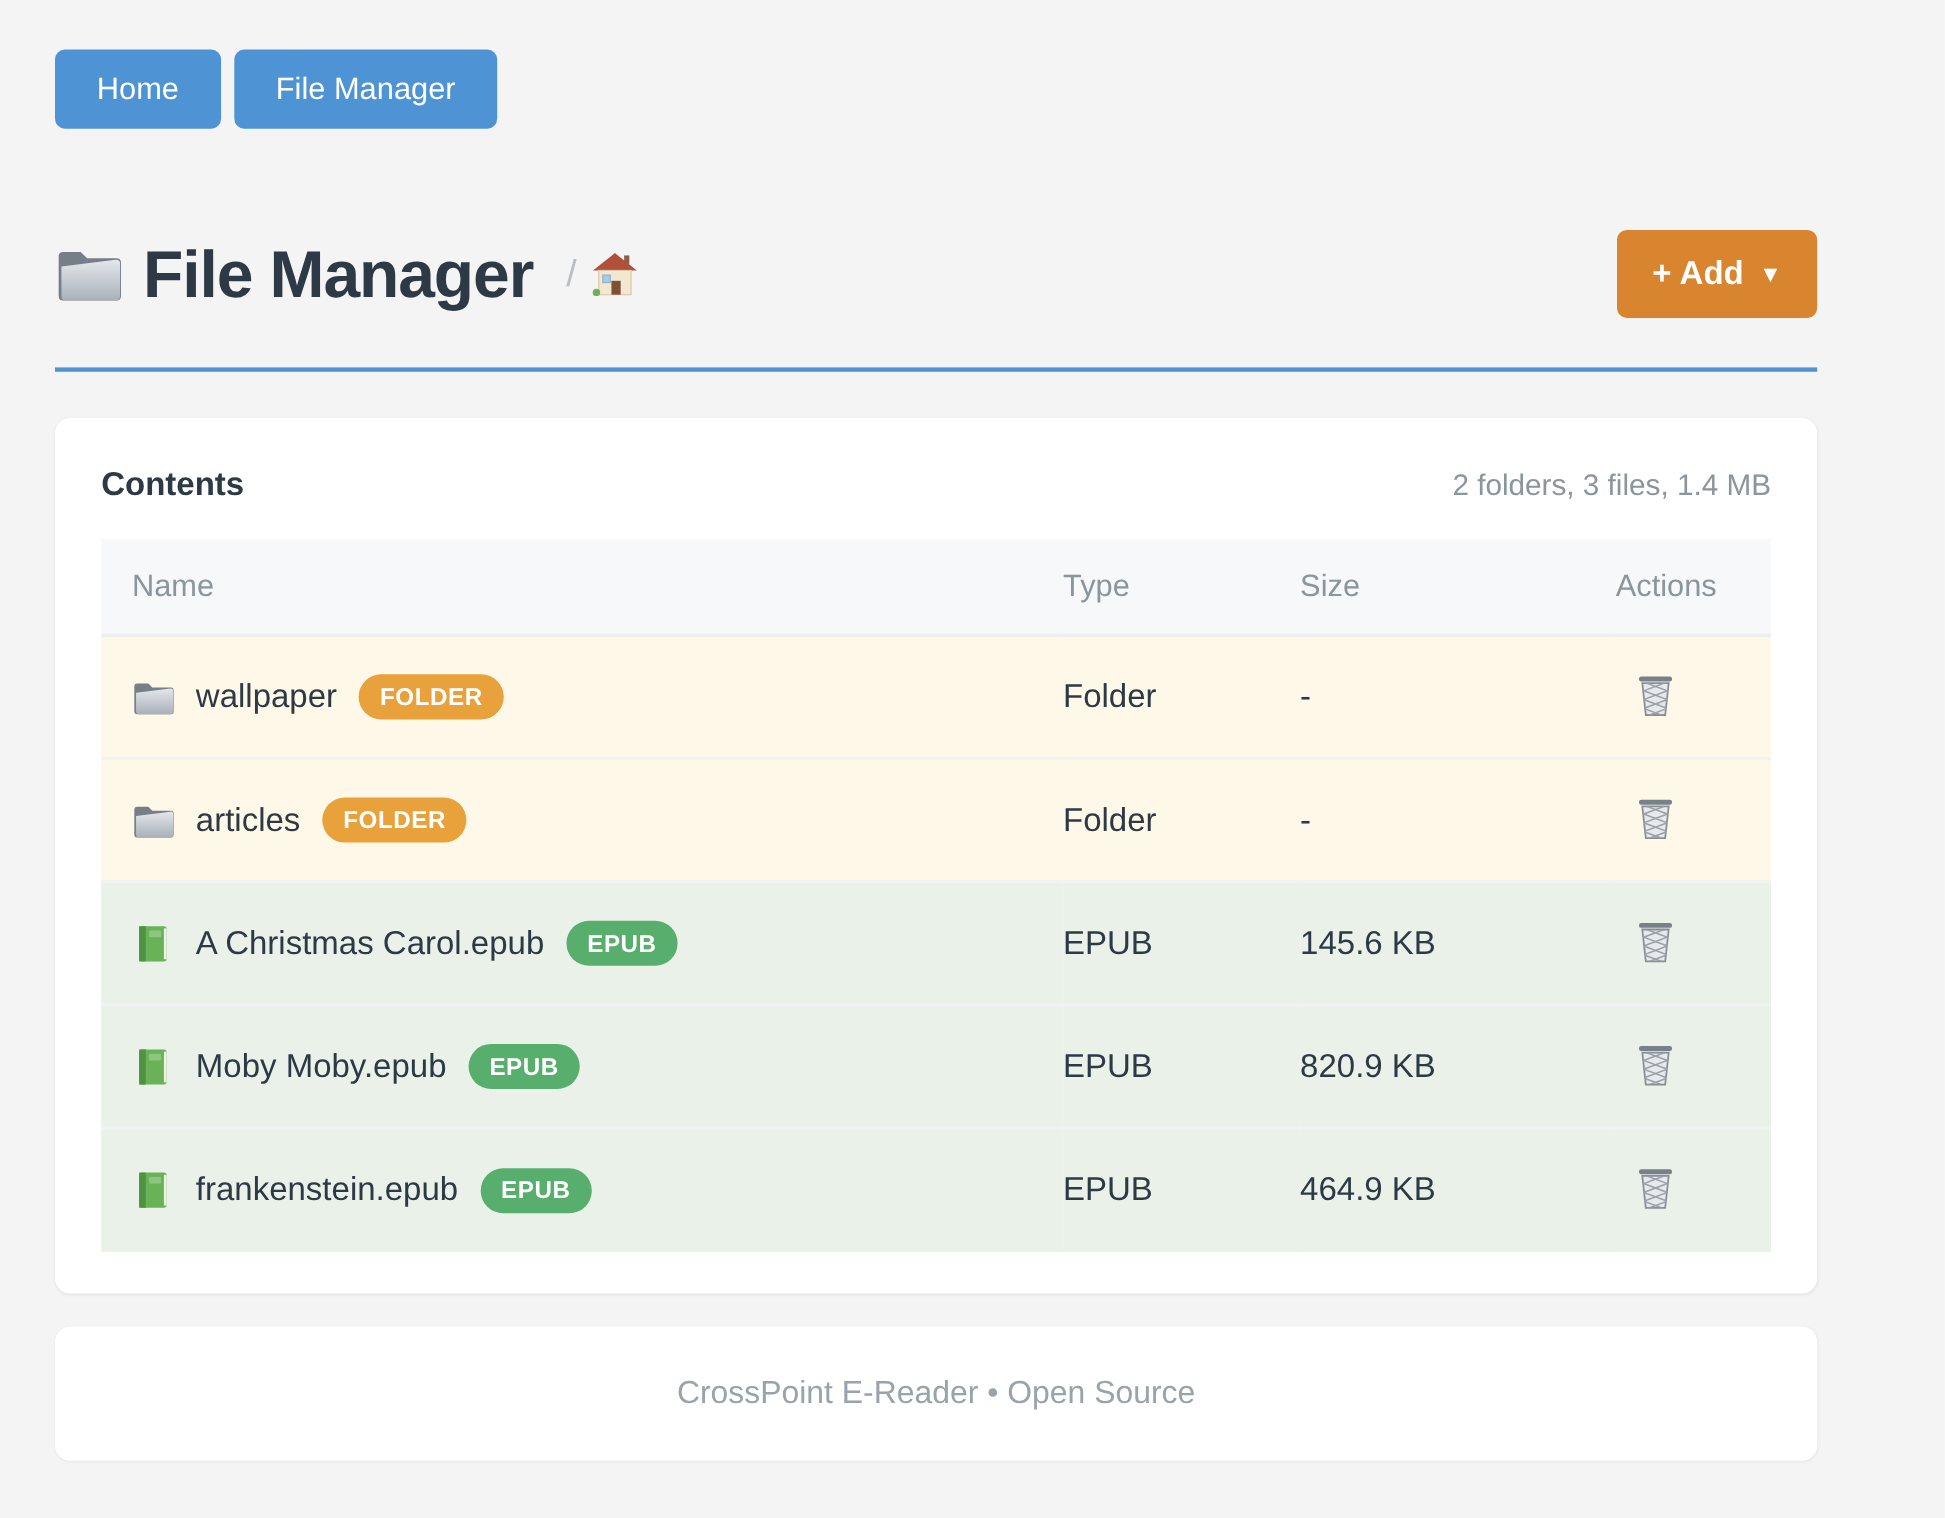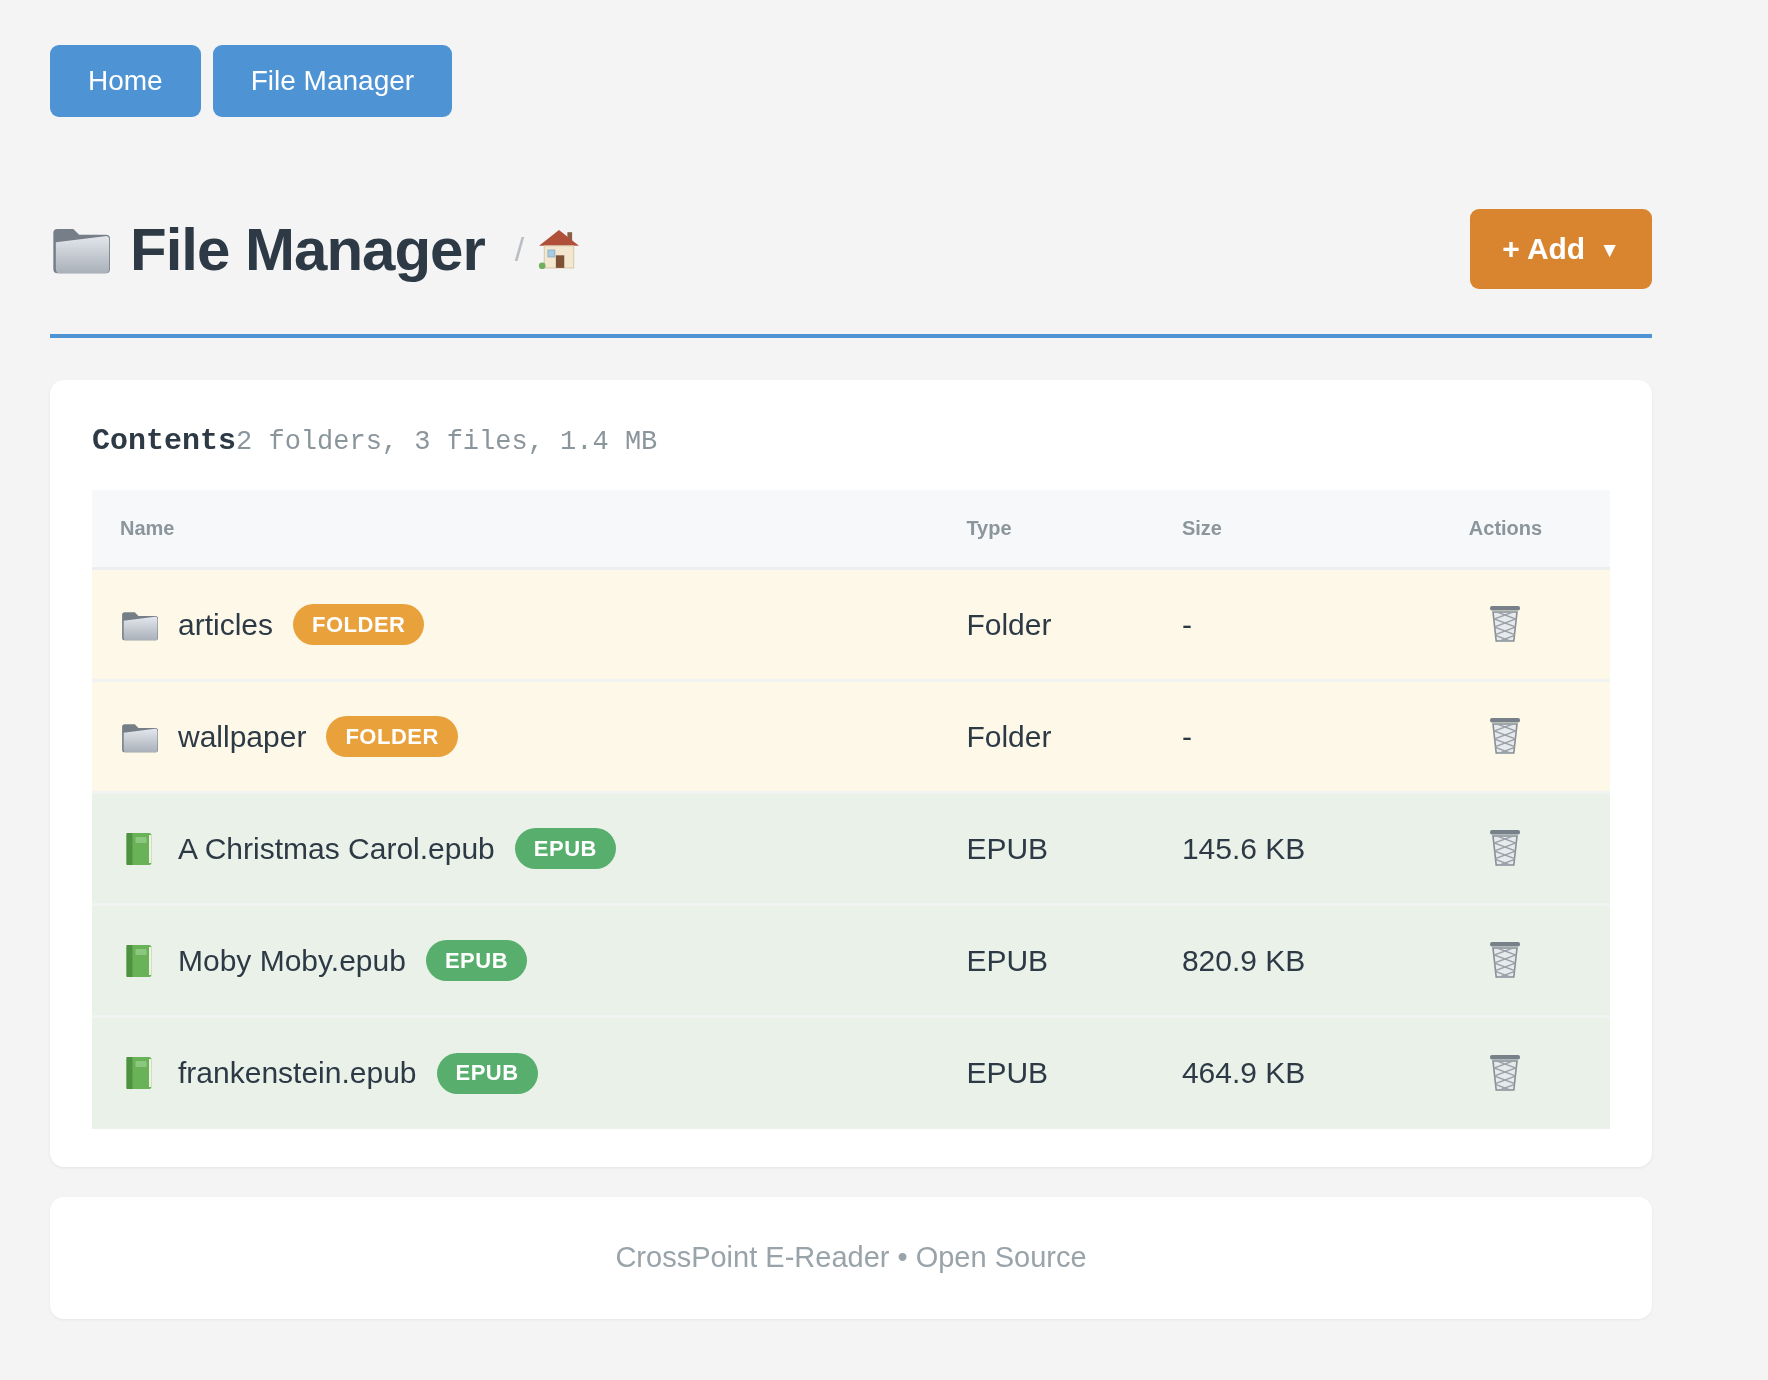--- a/index.html
+++ b/index.html
@@ -46,28 +46,28 @@
   }
   .add-caret{font-size:21px;transform:translateY(1px);font-weight:normal;}
   .title-rule{height:4px;background:var(--accent_blue);margin-top:45px;border:none;}
 
   
   .card{
     background:#fff;border-radius:14px;margin-top:42px;
     padding:44px 42px 38px 42px;
     box-shadow:0 1px 3px rgba(0,0,0,.07);
   }
-  .card-header{display:flex;justify-content:flex-start;align-items:baseline;font-family:Liberation Mono, monospace;}
+  .card-header{display:flex;justify-content:space-between;align-items:baseline;}
   .card-title{font-size:30px;font-weight:bold;color:var(--text_dark);}
   .card-summary{font-size:27px;color:var(--text_gray);}
 
   table{width:100%;border-collapse:collapse;margin-top:32px;}
   thead th{
     background:var(--table_header_bg);color:var(--text_gray);
-    font-size:20px;font-weight:bold;text-align:left;
+    font-size:28px;font-weight:normal;text-align:left;
     padding:27px 0;border-bottom:3px solid #eceef0;
   }
   th.col-name{width:57.6%;padding-left:28px;}
   th.col-type{width:14.2%;}
   th.col-size{width:18.9%;}
   th.col-actions{width:9.3%;}
   tbody td{font-size:30px;color:var(--text_dark);height:112px;padding:0;}
   tbody tr.kind-folder{background:var(--row_folder_bg);}
   tbody tr.kind-epub{background:var(--row_epub_bg);}
   tbody tr + tr{border-top:3px solid #f1f2f2;}
@@ -177,57 +177,57 @@
         </tr>
       </thead>
       <tbody>
   <tr class="kind-folder">
     <td>
       <div class="name-cell">
         <svg class="row-icon icon-folder" viewBox="0 0 36 31">
                   <use href="#def-folder"></use>
                 </svg>
 
+        <span class="row-name">wallpaper</span>
+        <span class="badge">FOLDER</span>
+      </div>
+    </td>
+    <td>Folder</td>
+    <td>-</td>
+    <td>
+      <button class="trash-btn">
+        <svg viewBox="0 0 36 40">
+                  <use href="#def-trash"></use>
+                </svg>
+      </button>
+    </td>
+  </tr>
+
+  <tr class="kind-folder">
+    <td>
+      <div class="name-cell">
+        <svg class="row-icon icon-folder" viewBox="0 0 36 31">
+                  <use href="#def-folder"></use>
+                </svg>
+
         <span class="row-name">articles</span>
         <span class="badge">FOLDER</span>
       </div>
     </td>
     <td>Folder</td>
     <td>-</td>
     <td>
       <button class="trash-btn">
         <svg viewBox="0 0 36 40">
                   <use href="#def-trash"></use>
                 </svg>
       </button>
     </td>
   </tr>
 
-  <tr class="kind-folder">
-    <td>
-      <div class="name-cell">
-        <svg class="row-icon icon-folder" viewBox="0 0 36 31">
-                  <use href="#def-folder"></use>
-                </svg>
-
-        <span class="row-name">wallpaper</span>
-        <span class="badge">FOLDER</span>
-      </div>
-    </td>
-    <td>Folder</td>
-    <td>-</td>
-    <td>
-      <button class="trash-btn">
-        <svg viewBox="0 0 36 40">
-                  <use href="#def-trash"></use>
-                </svg>
-      </button>
-    </td>
-  </tr>
-
   <tr class="kind-epub">
     <td>
       <div class="name-cell">
 
         <svg class="row-icon icon-epub" viewBox="0 0 33 34">
                   <use href="#def-book"></use>
                 </svg>
         <span class="row-name">A Christmas Carol.epub</span>
         <span class="badge">EPUB</span>
       </div>

